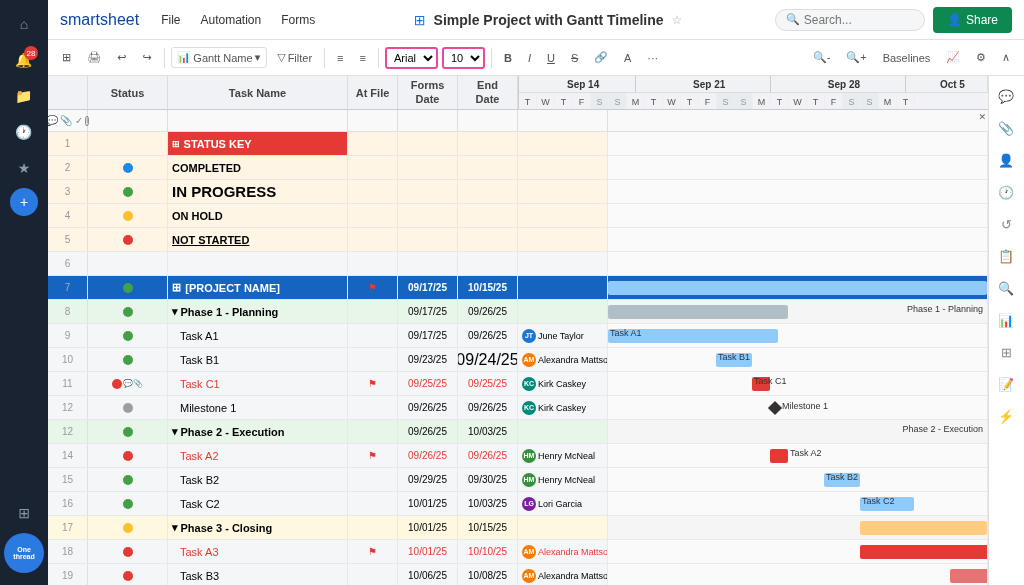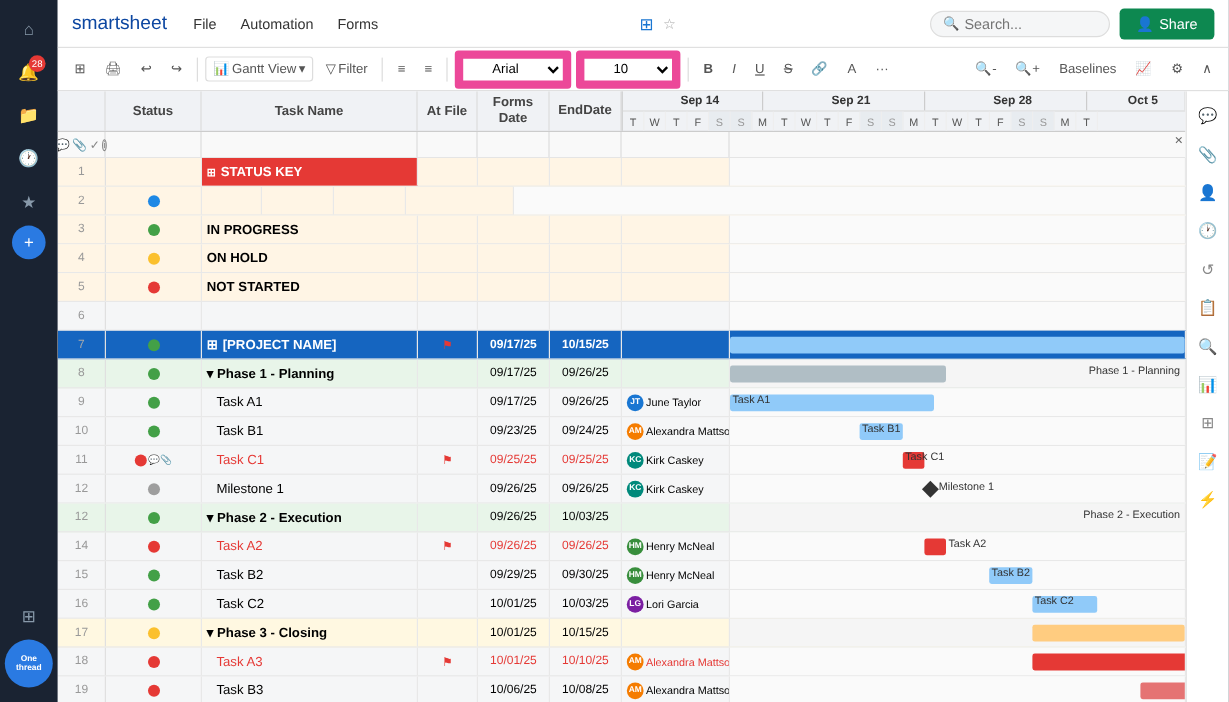--- a/index.html
+++ b/index.html
@@ -26,21 +26,21 @@
     .sheet-title { font-size: 14px; font-weight: 600; color: #333; }
     .star-icon { color: #aaa; cursor: pointer; }
     .search-box { display: flex; align-items: center; background: #f5f6f7; border: 1px solid #ddd; border-radius: 16px; padding: 3px 10px; gap: 4px; width: 150px; }
     .search-box input { border: none; background: transparent; outline: none; font-size: 12px; width: 100%; }
     .share-btn { background: #0d8850; color: white; border: none; border-radius: 4px; padding: 6px 14px; font-size: 12px; cursor: pointer; display: flex; align-items: center; gap: 4px; white-space: nowrap; }
 
     
     .toolbar { height: 36px; background: white; display: flex; align-items: center; padding: 0 8px; border-bottom: 1px solid #e0e0e0; gap: 4px; }
     .toolbar-btn { padding: 3px 6px; border: none; background: transparent; cursor: pointer; color: #555; font-size: 11px; display: flex; align-items: center; gap: 2px; border-radius: 3px; }
     .toolbar-separator { width: 1px; height: 20px; background: #ddd; margin: 0 2px; }
-    .toolbar-select { border: 7px solid #ec4899; border-radius: 3px; padding: 2px 20px; font-size: 11px; background: white; cursor: pointer; }
+    .toolbar-select { border: 2px solid #ec4899; border-radius: 3px; padding: 2px 3px; font-size: 11px; background: white; cursor: pointer; }
     .toolbar-right { margin-left: auto; display: flex; align-items: center; gap: 4px; }
 
     
     .grid-area { display: flex; flex: 1; overflow: hidden; }
 
     
     .right-panel { width: 36px; background: white; border-left: 1px solid #e0e0e0; display: flex; flex-direction: column; align-items: center; padding: 8px 0; gap: 8px; }
     .right-panel-icon { width: 24px; height: 24px; display: flex; align-items: center; justify-content: center; color: #888; cursor: pointer; font-size: 13px; }
 
     
@@ -125,41 +125,42 @@
 
   <div class="main-content">
 
     <div class="top-bar">
       <div class="logo-text">smartsheet</div>
       <div class="nav-item">File</div>
       <div class="nav-item">Automation</div>
       <div class="nav-item">Forms</div>
       <div class="top-bar-center">
         <span style="color:#1976d2; font-size:14px;">⊞</span>
+        <span class="sheet-title">Simple Project with Gantt Timeline</span>
         <span class="star-icon">☆</span>
       </div>
       <div class="search-box">
         <span style="color:#aaa; font-size:11px;">🔍</span>
         <input type="text" placeholder="Search..." style="">
       </div>
       <button class="share-btn">
         <span>👤</span>
         <span>Share</span>
       </button>
     </div>
 
     <div class="toolbar">
       <button class="toolbar-btn">⊞</button>
       <button class="toolbar-btn">🖨</button>
       <button class="toolbar-btn">↩</button>
       <button class="toolbar-btn">↪</button>
       <div class="toolbar-separator"></div>
       <button class="toolbar-btn" style="border:1px solid #ddd; border-radius:3px;">
         <span>📊</span>
-        <span>Gantt View</span>
+        <span>Gantt Name</span>
         <span>▾</span>
       </button>
       <button class="toolbar-btn">
         <span>▽</span>
         <span>Filter</span>
       </button>
       <div class="toolbar-separator"></div>
       <button class="toolbar-btn">≡</button>
       <button class="toolbar-btn">≡</button>
       <div class="toolbar-separator"></div>
@@ -193,21 +194,21 @@
 
         <div class="col-headers">
           <div class="row-num-col header-cell"></div>
           <div class="header-cell status-col">Status</div>
           <div class="header-cell task-name-col">Task Name</div>
           <div class="header-cell at-risk-col">At File</div>
           <div class="header-cell start-col" style="flex-direction:column; line-height:1.2;">
             <span>Forms</span>
               <span>Date</span>
           </div>
-          <div class="header-cell end-col" style="line-height:1.2;">
+          <div class="header-cell end-col" style="flex-direction:column; line-height:1.2;">
             <span>End</span>
               <span>Date</span>
           </div>
 
           <div class="gantt-area" style="overflow:hidden; border-left:1px solid #ccc;">
             <div class="gantt-week-header" style="display:flex; height:17px; border-bottom:1px solid #ddd;">
               <div class="gantt-week" style="width:108px; border-right:1px solid #ccc;">Sep 14</div>
               <div class="gantt-week" style="width:126px; border-right:1px solid #ccc;">Sep 21</div>
               <div class="gantt-week" style="width:126px; border-right:1px solid #ccc;">Sep 28</div>
               <div class="gantt-week" style="width:72px;">Oct 5</div>
@@ -276,33 +277,34 @@
             <div class="cell end-col"></div>
             <div class="cell assigned-col"></div>
             <div class="cell gantt-cell"></div>
           </div>
 
           <div class="grid-row" style="background:#fff5e5;">
             <div class="row-num">2</div>
             <div class="cell status-col">
                 <div class="status-dot dot-blue"></div>
               </div>
+            <div class="cell task-name-col" style="font-weight:bold; font-size:11px;">COMPLETED</div>
             <div class="cell at-risk-col"></div>
             <div class="cell start-col"></div>
             <div class="cell end-col"></div>
             <div class="cell assigned-col"></div>
             <div class="cell gantt-cell"></div>
           </div>
 
           <div class="grid-row" style="background:#fff5e5;">
             <div class="row-num">3</div>
             <div class="cell status-col">
                 <div class="status-dot dot-green"></div>
               </div>
-            <div class="cell task-name-col" style="font-weight:bold; font-size:11px;">IN PROGRESS</div>
+            <div class="cell task-name-col" style="font-weight:bold; font-size:15px;">IN PROGRESS</div>
             <div class="cell at-risk-col"></div>
             <div class="cell start-col"></div>
             <div class="cell end-col"></div>
             <div class="cell assigned-col"></div>
             <div class="cell gantt-cell"></div>
           </div>
 
           <div class="grid-row" style="background:#fff5e5;">
             <div class="row-num">4</div>
             <div class="cell status-col">
@@ -314,21 +316,21 @@
             <div class="cell end-col"></div>
             <div class="cell assigned-col"></div>
             <div class="cell gantt-cell"></div>
           </div>
 
           <div class="grid-row" style="background:#fff5e5;">
             <div class="row-num">5</div>
             <div class="cell status-col">
                 <div class="status-dot dot-red"></div>
               </div>
-            <div class="cell task-name-col" style="font-weight:bold; font-size:11px;">NOT STARTED</div>
+            <div class="cell task-name-col" style="font-weight:bold; font-size:11px;text-decoration:underline;">NOT STARTED</div>
             <div class="cell at-risk-col"></div>
             <div class="cell start-col"></div>
             <div class="cell end-col"></div>
             <div class="cell assigned-col"></div>
             <div class="cell gantt-cell"></div>
           </div>
 
           <div class="grid-row">
             <div class="row-num">6</div>
             <div class="cell status-col"></div>
@@ -399,21 +401,21 @@
           </div>
 
           <div class="grid-row">
             <div class="row-num">10</div>
             <div class="cell status-col">
                 <div class="status-dot dot-green"></div>
               </div>
             <div class="cell task-name-col indent1">Task B1</div>
             <div class="cell at-risk-col"></div>
             <div class="cell start-col" style="font-size:10px;">09/23/25</div>
-            <div class="cell end-col" style="font-size:10px;">09/24/25</div>
+            <div class="cell end-col" style="font-size:16px;">09/24/25</div>
             <div class="cell assigned-col">
               <div class="avatar av-orange">AM</div>
               <span style="font-size:9px;">Alexandra Mattson</span>
             </div>
             <div class="cell gantt-cell" style="position:relative;">
               <div style="position:absolute; left:108px; width:36px; top:5px; height:14px; background:#90caf9; border-radius:2px;"></div>
               <div style="position:absolute; left:110px; top:4px; font-size:9px; color:#333;">Task B1</div>
             </div>
           </div>
 

